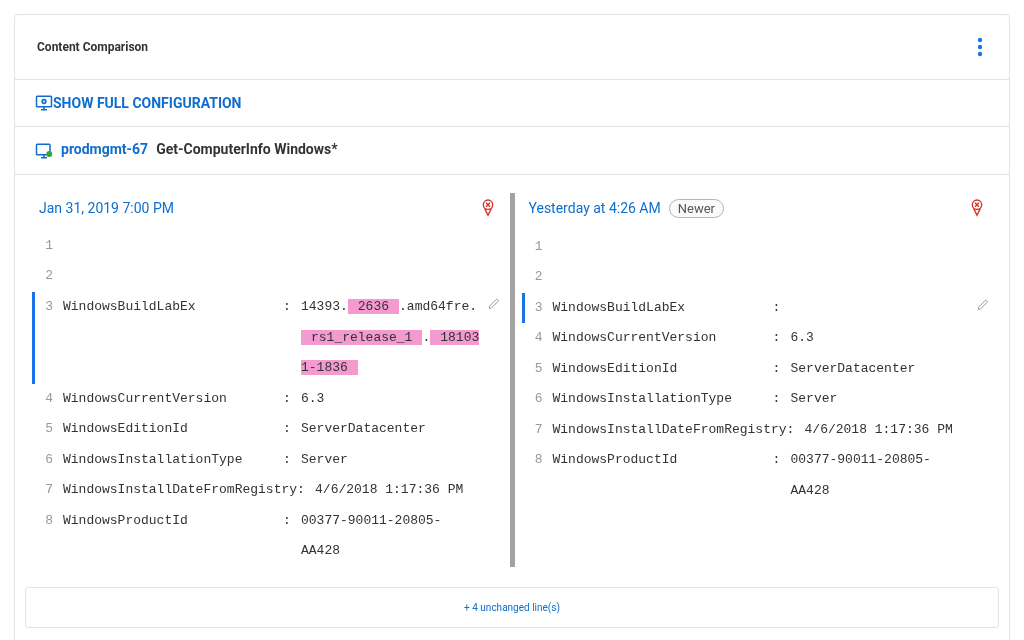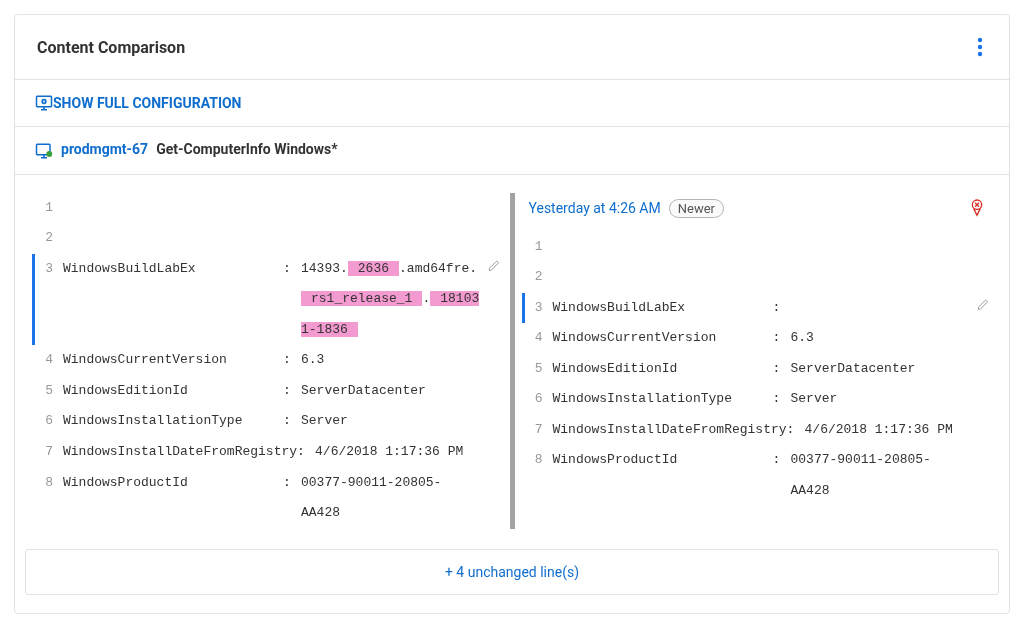--- a/index.html
+++ b/index.html
@@ -16,21 +16,21 @@
     background: #fff;
   }
   .card-header {
     display: flex;
     align-items: center;
     justify-content: space-between;
     padding: 18px 22px;
     border-bottom: 1px solid #e2e2e2;
   }
   .card-title {
-    font-size: 16px;
+    font-size: 12px;
     font-weight: 700;
     color: #333;
   }
   .header-actions svg { display: block; }
   .header-actions { cursor: pointer; padding: 4px; }
 
   .config-bar {
     display: flex;
     align-items: center;
     gap: 0;
@@ -128,21 +128,21 @@
   .hl-del { background: #f39ad0; padding: 0 10px; }
   .hl-add { background: #e4e264; padding: 0 1px; }
 
   .unchanged-bar {
     margin: 10px 10px 18px 10px;
     border: 1px solid #e2e2e2;
     border-radius: 3px;
     text-align: center;
     padding: 14px 0;
     color: #0f6ecd;
-    font-size: 14px;
+    font-size: 10px;
     cursor: pointer;
   }
   svg { display: inline-block; vertical-align: middle; }
 </style>
 </head>
 <body>
 
 <div class="card">
 
   <div class="card-header">
@@ -177,20 +177,30 @@
       </svg>
     </span>
     <span class="host-name">prodmgmt-67</span>
     <span class="host-task">Get-ComputerInfo Windows*</span>
   </div>
 
   <div class="compare-area">
 
     <div class="pane">
       <div class="pane-inner">
+        <div class="pane-head">
+          <div class="pane-date">Jan 31, 2019 7:00 PM</div>
+          <span class="close-btn">
+            <svg width="16" height="18" viewBox="0 0 24 26" fill="none" stroke="#d93025" stroke-width="2">
+              <circle cx="12" cy="8" r="7"></circle>
+              <path d="M9 5l6 6M15 5l-6 6"></path>
+              <path d="M7 14 12 24 17 14"></path>
+            </svg>
+          </span>
+        </div>
         <div class="code-block" id="left-code">
             <div class="code-row">
               <div class="gutter">1</div>
               <div class="content">
                 <span class="kv-key"></span>
                 <span class="kv-sep"></span>
                 <span class="kv-val"></span>
               </div>
               <div class="edit-icon-cell"></div>
             </div>

